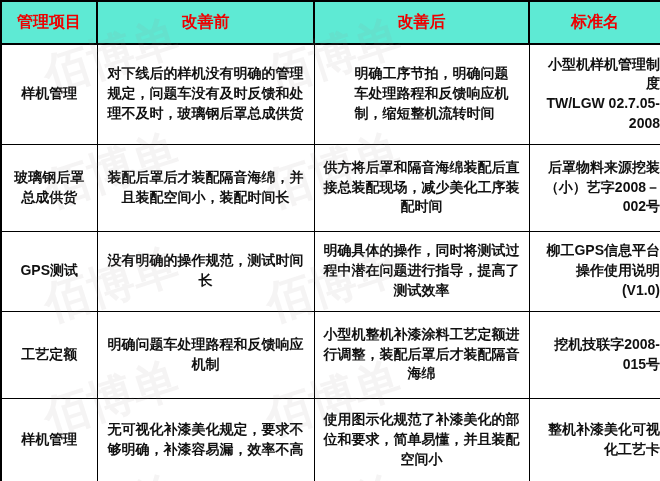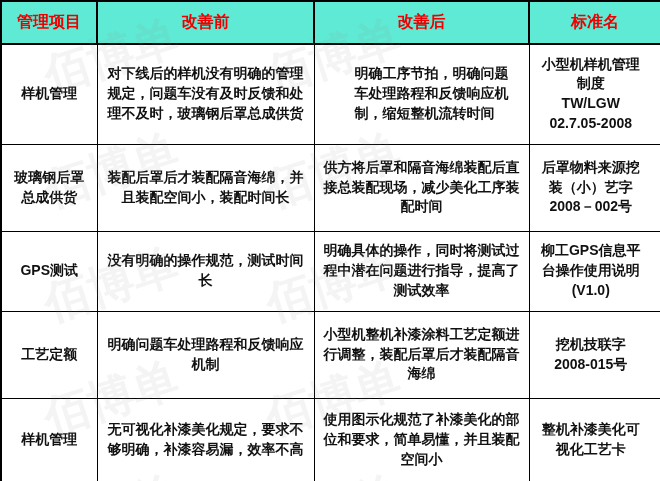--- a/index.html
+++ b/index.html
@@ -34,21 +34,21 @@
     border:1px solid #000;
     font-size:14px;
     font-weight:600;
     color:#111;
     line-height:1.42;
     text-align:center;
     vertical-align:middle;
     padding:4px 8px;
     background:transparent;
   }
-  td.std { text-align:center; padding-left:10px; padding-right:18px; }
+  td.std { text-align:right; padding-left:10px; padding-right:0; }
   td.align-left { text-align:left;padding-left:40px; }
   .std-line2 { }
 
   tr.r1{height:100px;} tr.r2{height:87px;} tr.r3{height:80px;}
   tr.r4{height:87px;} tr.r5{height:84px;}
 
   .watermark-layer {
     position:absolute; inset:0;
     overflow:hidden;
     pointer-events:none;

